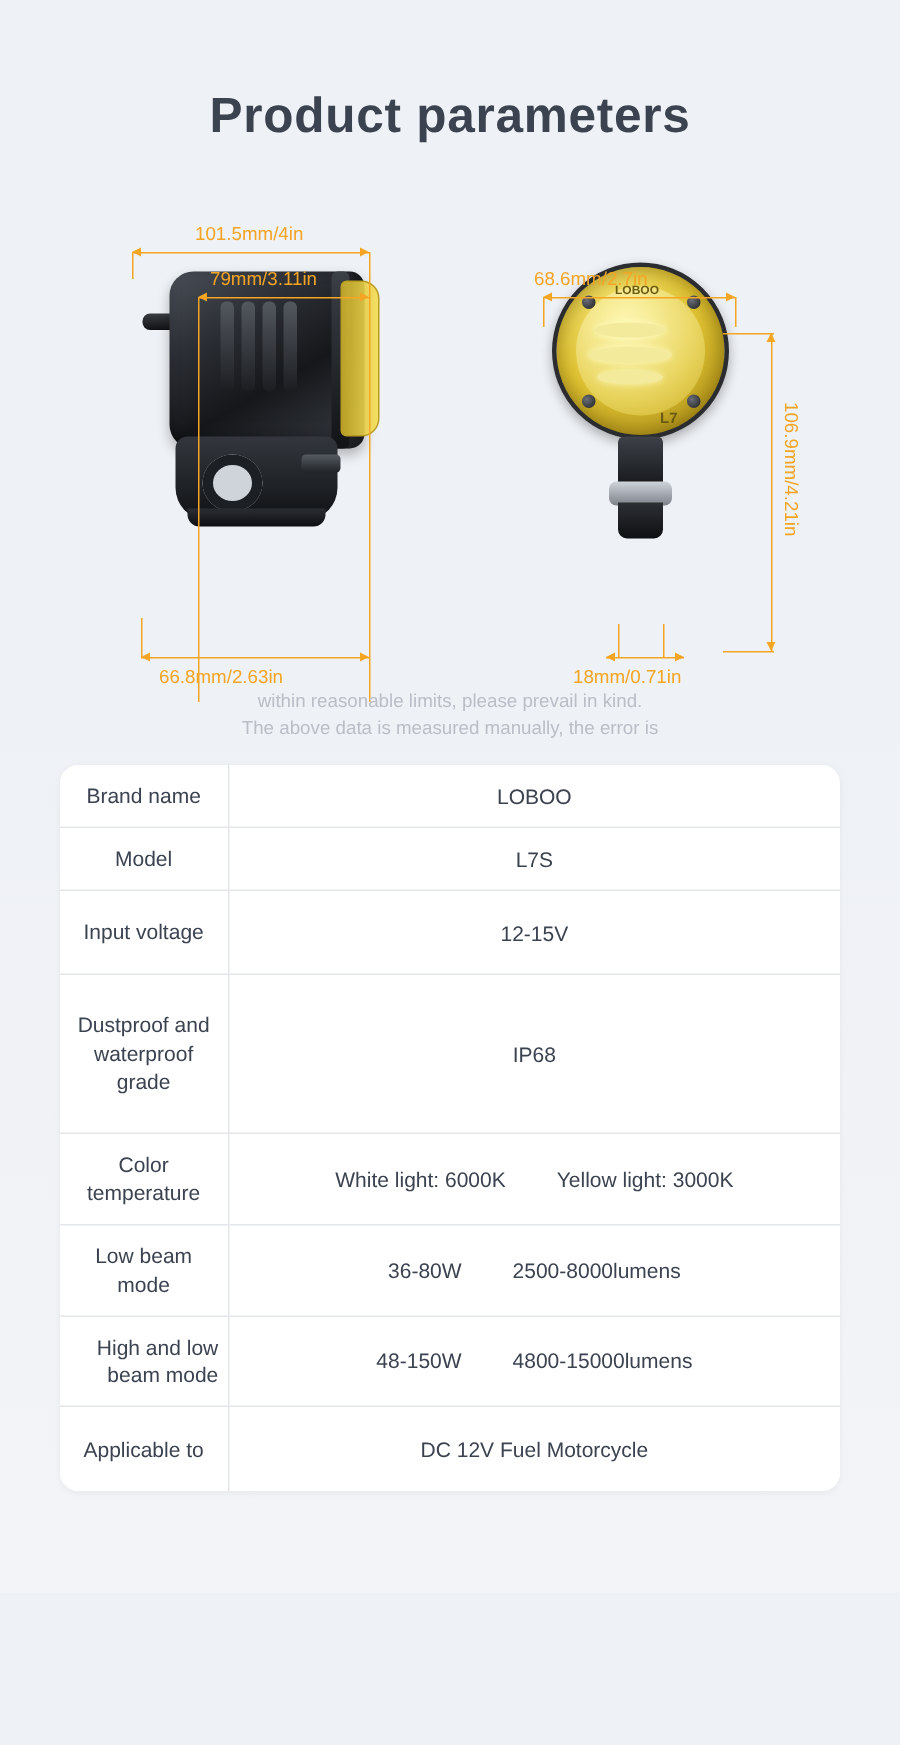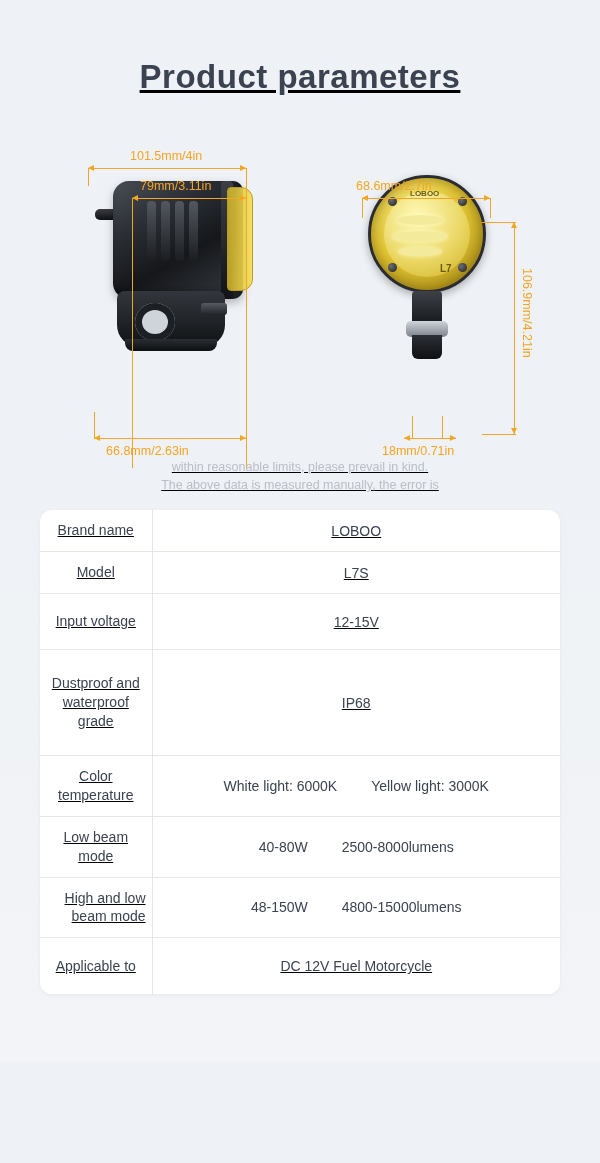--- a/index.html
+++ b/index.html
@@ -8,21 +8,20 @@
     height: 1163px;
     background: #eef1f5;
     font-family: "Liberation Sans", sans-serif;
   }
   .page {
     position: relative;
     width: 600px;
     height: 1062px;
     background: linear-gradient(180deg, #eef1f5 0%, #eef1f5 40%, #f2f4f7 100%);
     overflow: hidden;
-    text-decoration: underline;
   }
 
   
   .title {
     text-align: center;
     font-size: 33px;
     font-weight: bold;
     color: #3b4250;
     letter-spacing: 0.5px;
     padding-top: 58px;
@@ -240,21 +239,21 @@
       <div class="front-ring"></div>
       <div class="front-inner"></div>
       <div class="beam-bar" style="left:34px; top:44px; width:48px; height:10px;"></div>
       <div class="beam-bar" style="left:30px; top:60px; width:56px; height:11px;"></div>
       <div class="beam-bar" style="left:36px; top:76px; width:44px; height:9px;"></div>
       <div class="screw" style="left:26px; top:26px;"></div>
       <div class="screw" style="left:96px; top:26px;"></div>
       <div class="screw" style="left:26px; top:92px;"></div>
       <div class="screw" style="left:96px; top:92px;"></div>
       <div class="front-label" style="left:48px; top:18px;">LOBOO</div>
-      <div class="front-label" style="left:78px; top:92px; font-size:10px;">L7</div>
+      <div class="front-label" style="left:78px; top:103px; font-size:10px;">L7</div>
       <div class="stem"></div>
       <div class="stem-ring"></div>
       <div class="stem-foot"></div>
     </div>
 
     <div class="dimline dim-h" style="left:362px; top:82px; width:128px;"></div>
     <div class="arrow left" style="left:362px; top:78.5px;"></div>
     <div class="arrow right" style="left:484px; top:78.5px;"></div>
     <div class="tick-v" style="left:362px; top:82px; height:20px;"></div>
     <div class="tick-v" style="left:490px; top:82px; height:20px;"></div>
@@ -302,21 +301,21 @@
         </tr>
         <tr>
           <td class="label" style="height:56px;">Color temperature</td>
           <td class="value two">
             <span class="first">White light: 6000K</span><span>Yellow light: 3000K</span>
           </td>
         </tr>
         <tr>
           <td class="label" style="height:56px;">Low beam mode</td>
           <td class="value two">
-            <span class="first">40-80W</span><span>2500-8000lumens</span>
+            <span class="first">36-80W</span><span>2500-8000lumens</span>
           </td>
         </tr>
         <tr>
           <td class="label" style="height:56px;text-align:right;">High and low beam mode</td>
           <td class="value two">
             <span class="first">48-150W</span><span>4800-15000lumens</span>
           </td>
         </tr>
         <tr>
           <td class="label" style="height:56px;">Applicable to</td>

